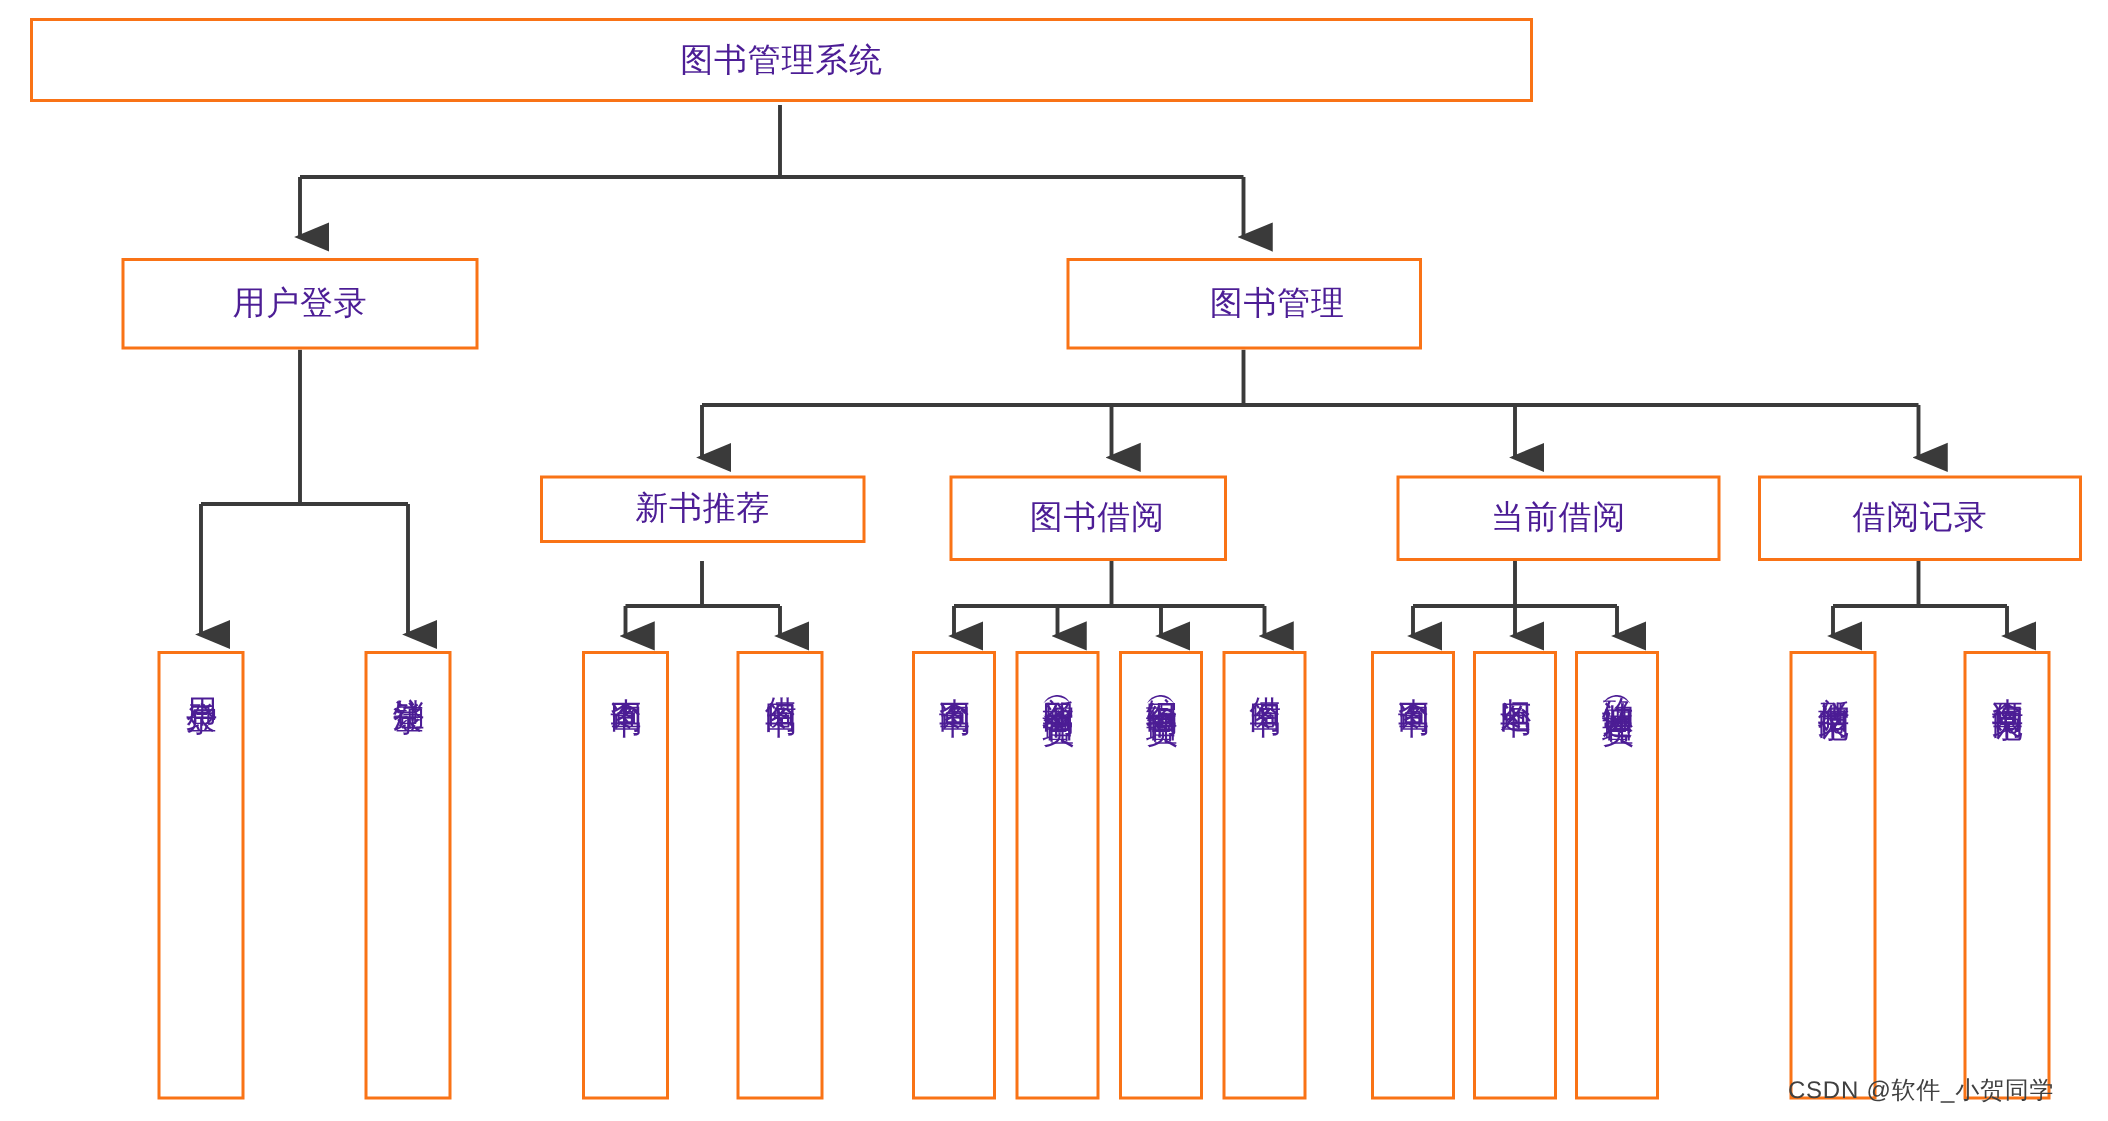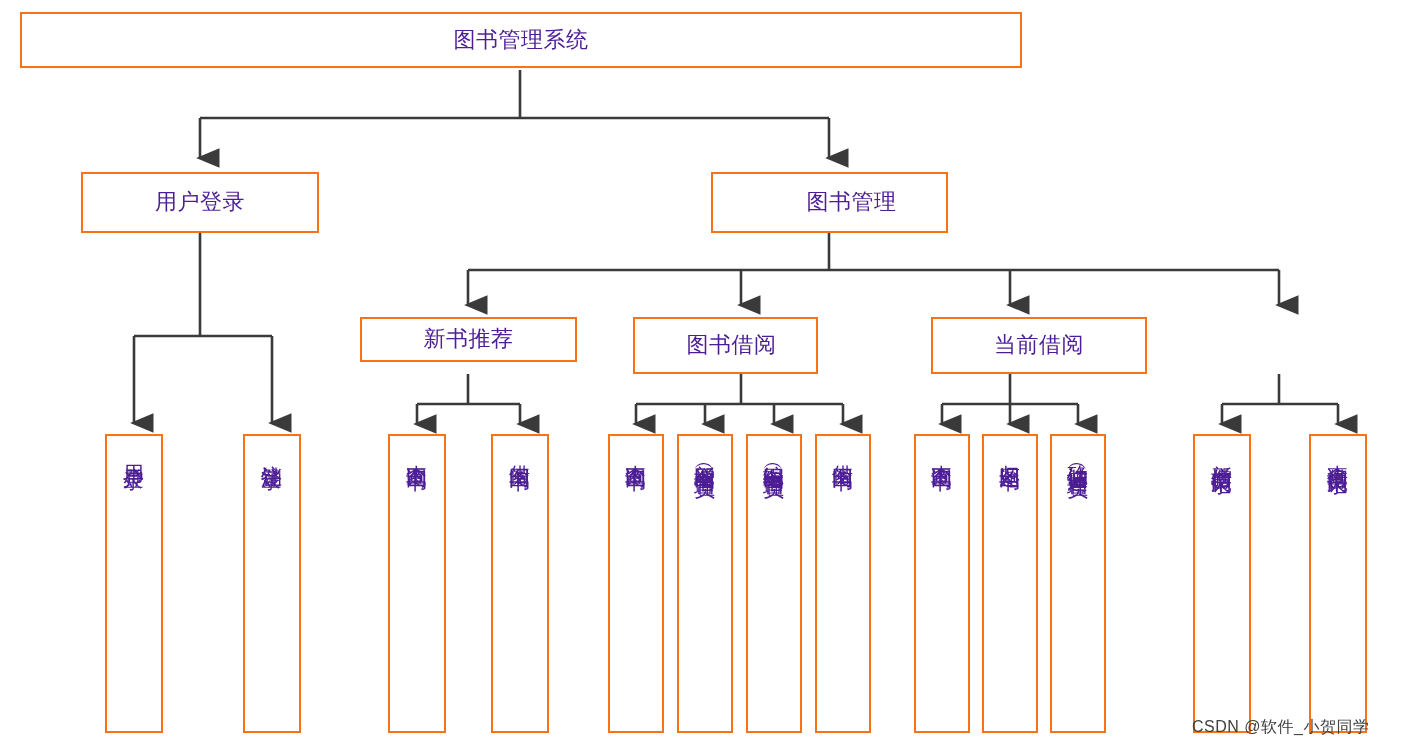--- a/index.html
+++ b/index.html
@@ -125,20 +125,23 @@
 
   <div class="node horiz" style="left:360px;top:317px;width:217px;height:45px;">
     <span class="label">新书推荐</span>
   </div>
   <div class="node horiz" style="left:633px;top:317px;width:185px;height:57px;padding-left:12px;">
     <span class="label">图书借阅</span>
   </div>
   <div class="node horiz" style="left:903px;top:317px;width:216px;height:57px;margin-left:28px;">
     <span class="label">当前借阅</span>
   </div>
+  <div class="node horiz" style="left:1172px;top:317px;width:216px;height:57px;">
+    <span class="label">借阅记录</span>
+  </div>
 
   <div class="node vert" style="left:105px;top:434px;width:58px;height:299px;">
     <span class="label">用户登录</span>
   </div>
   <div class="node vert" style="left:243px;top:434px;width:58px;height:299px;">
     <span class="label">注销登录</span>
   </div>
 
   <div class="node vert" style="left:388px;top:434px;width:58px;height:299px;">
     <span class="label">查询图书</span>

